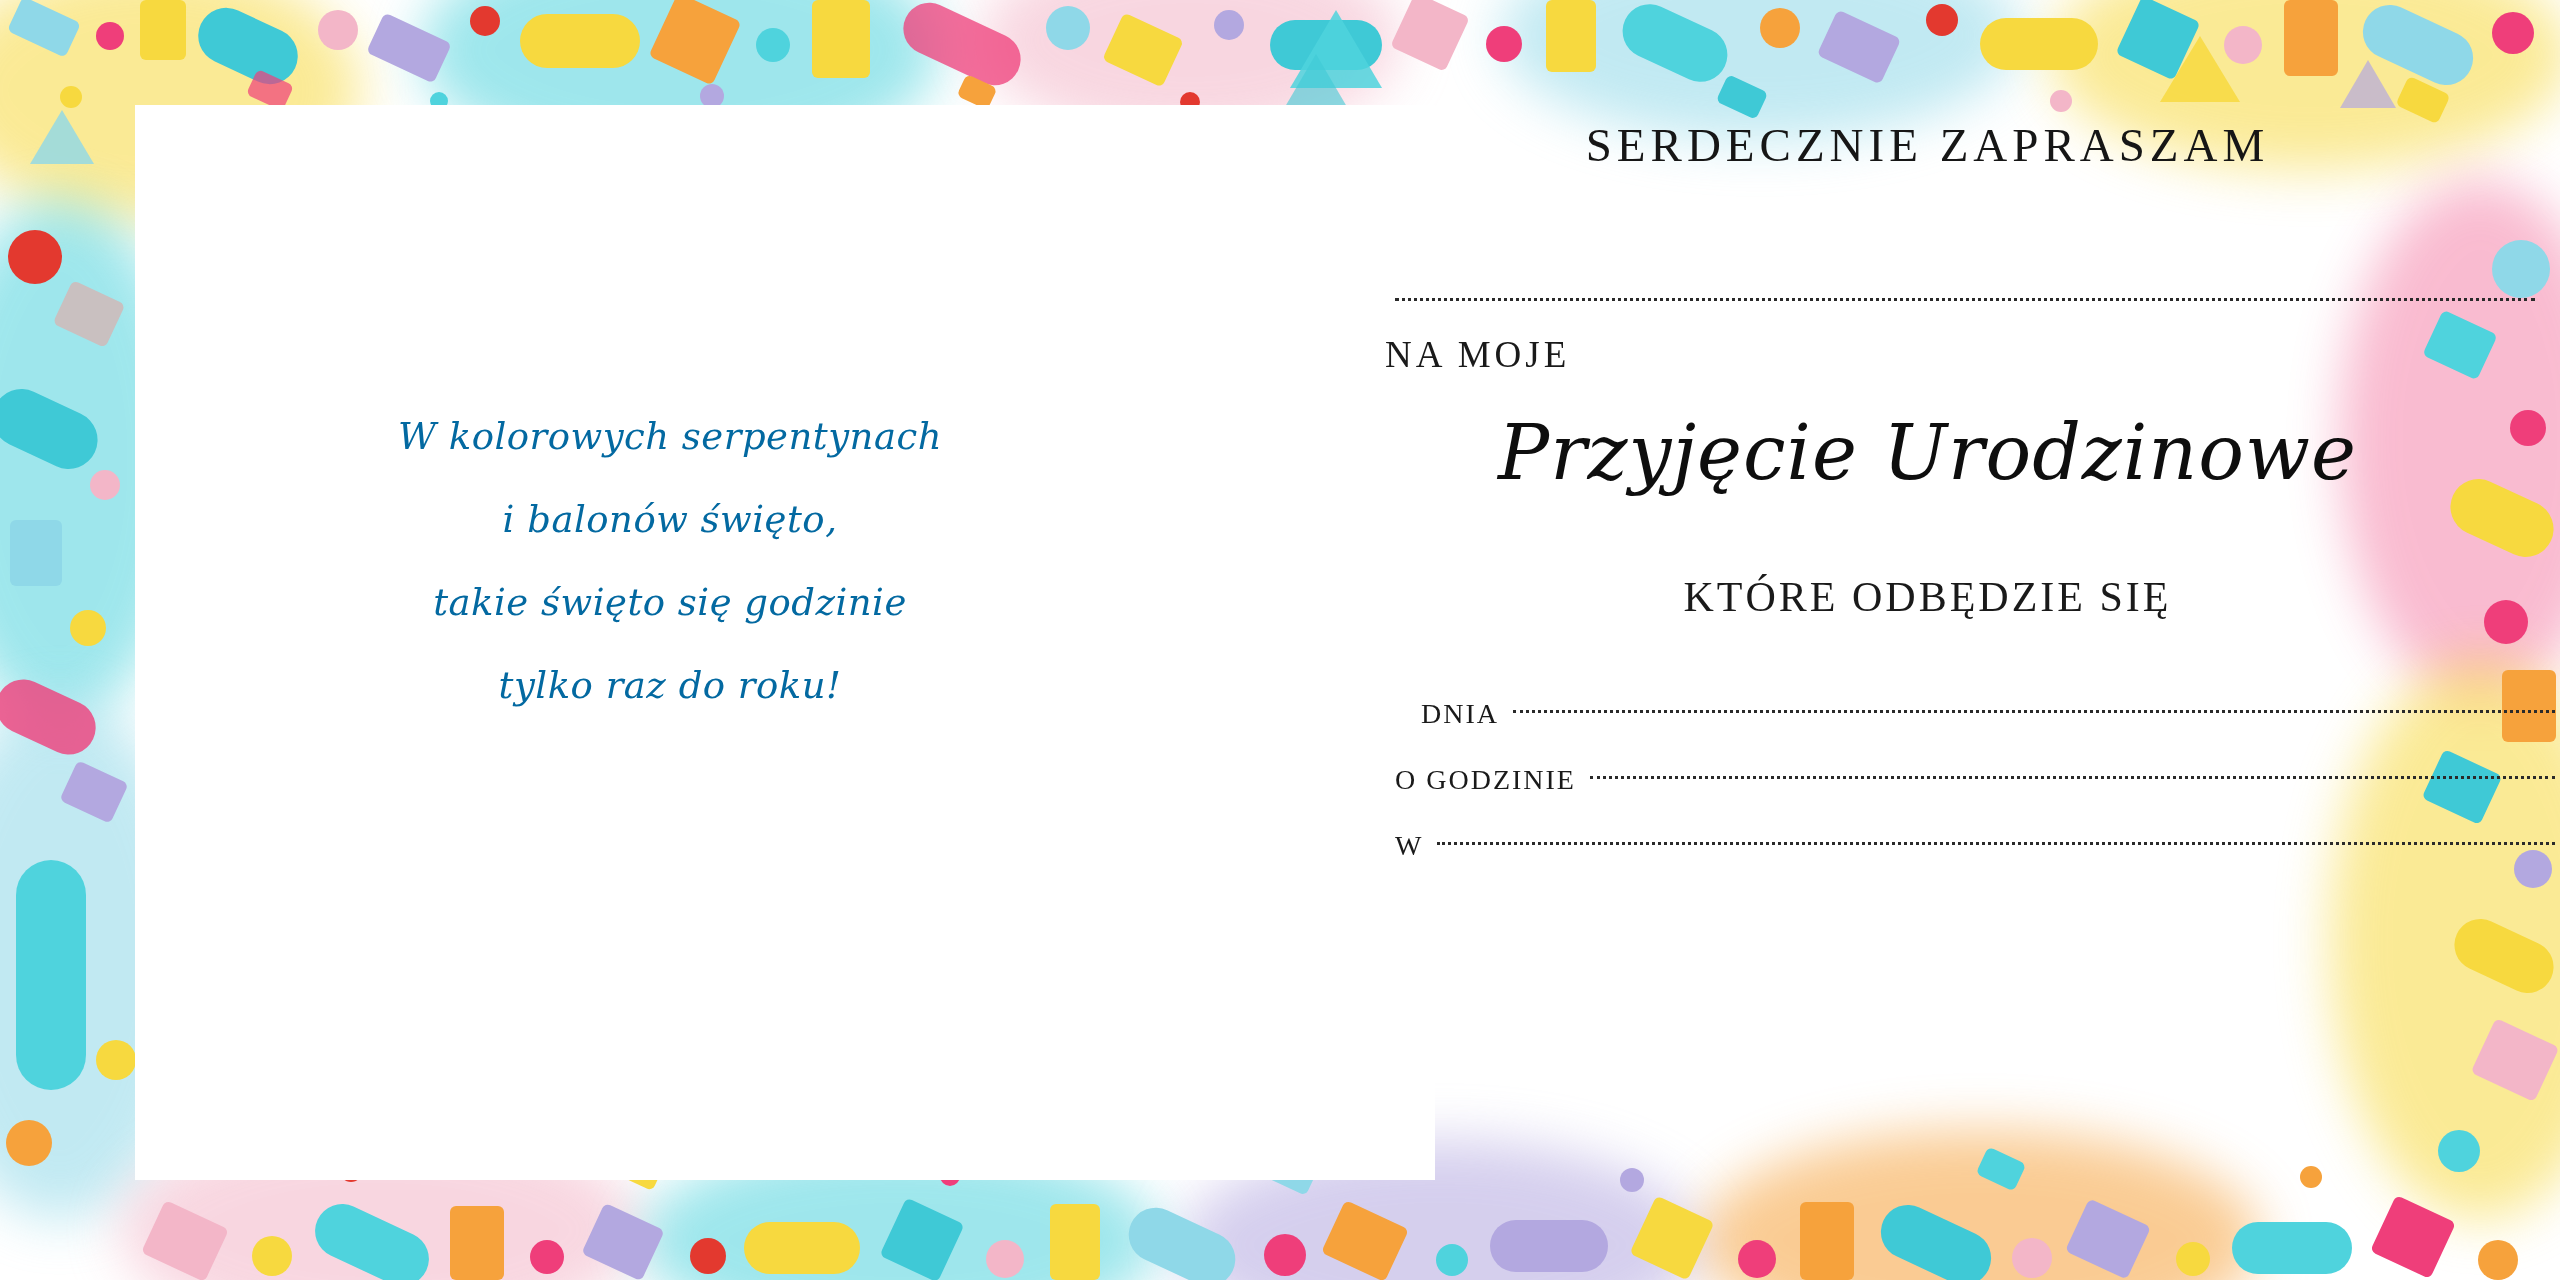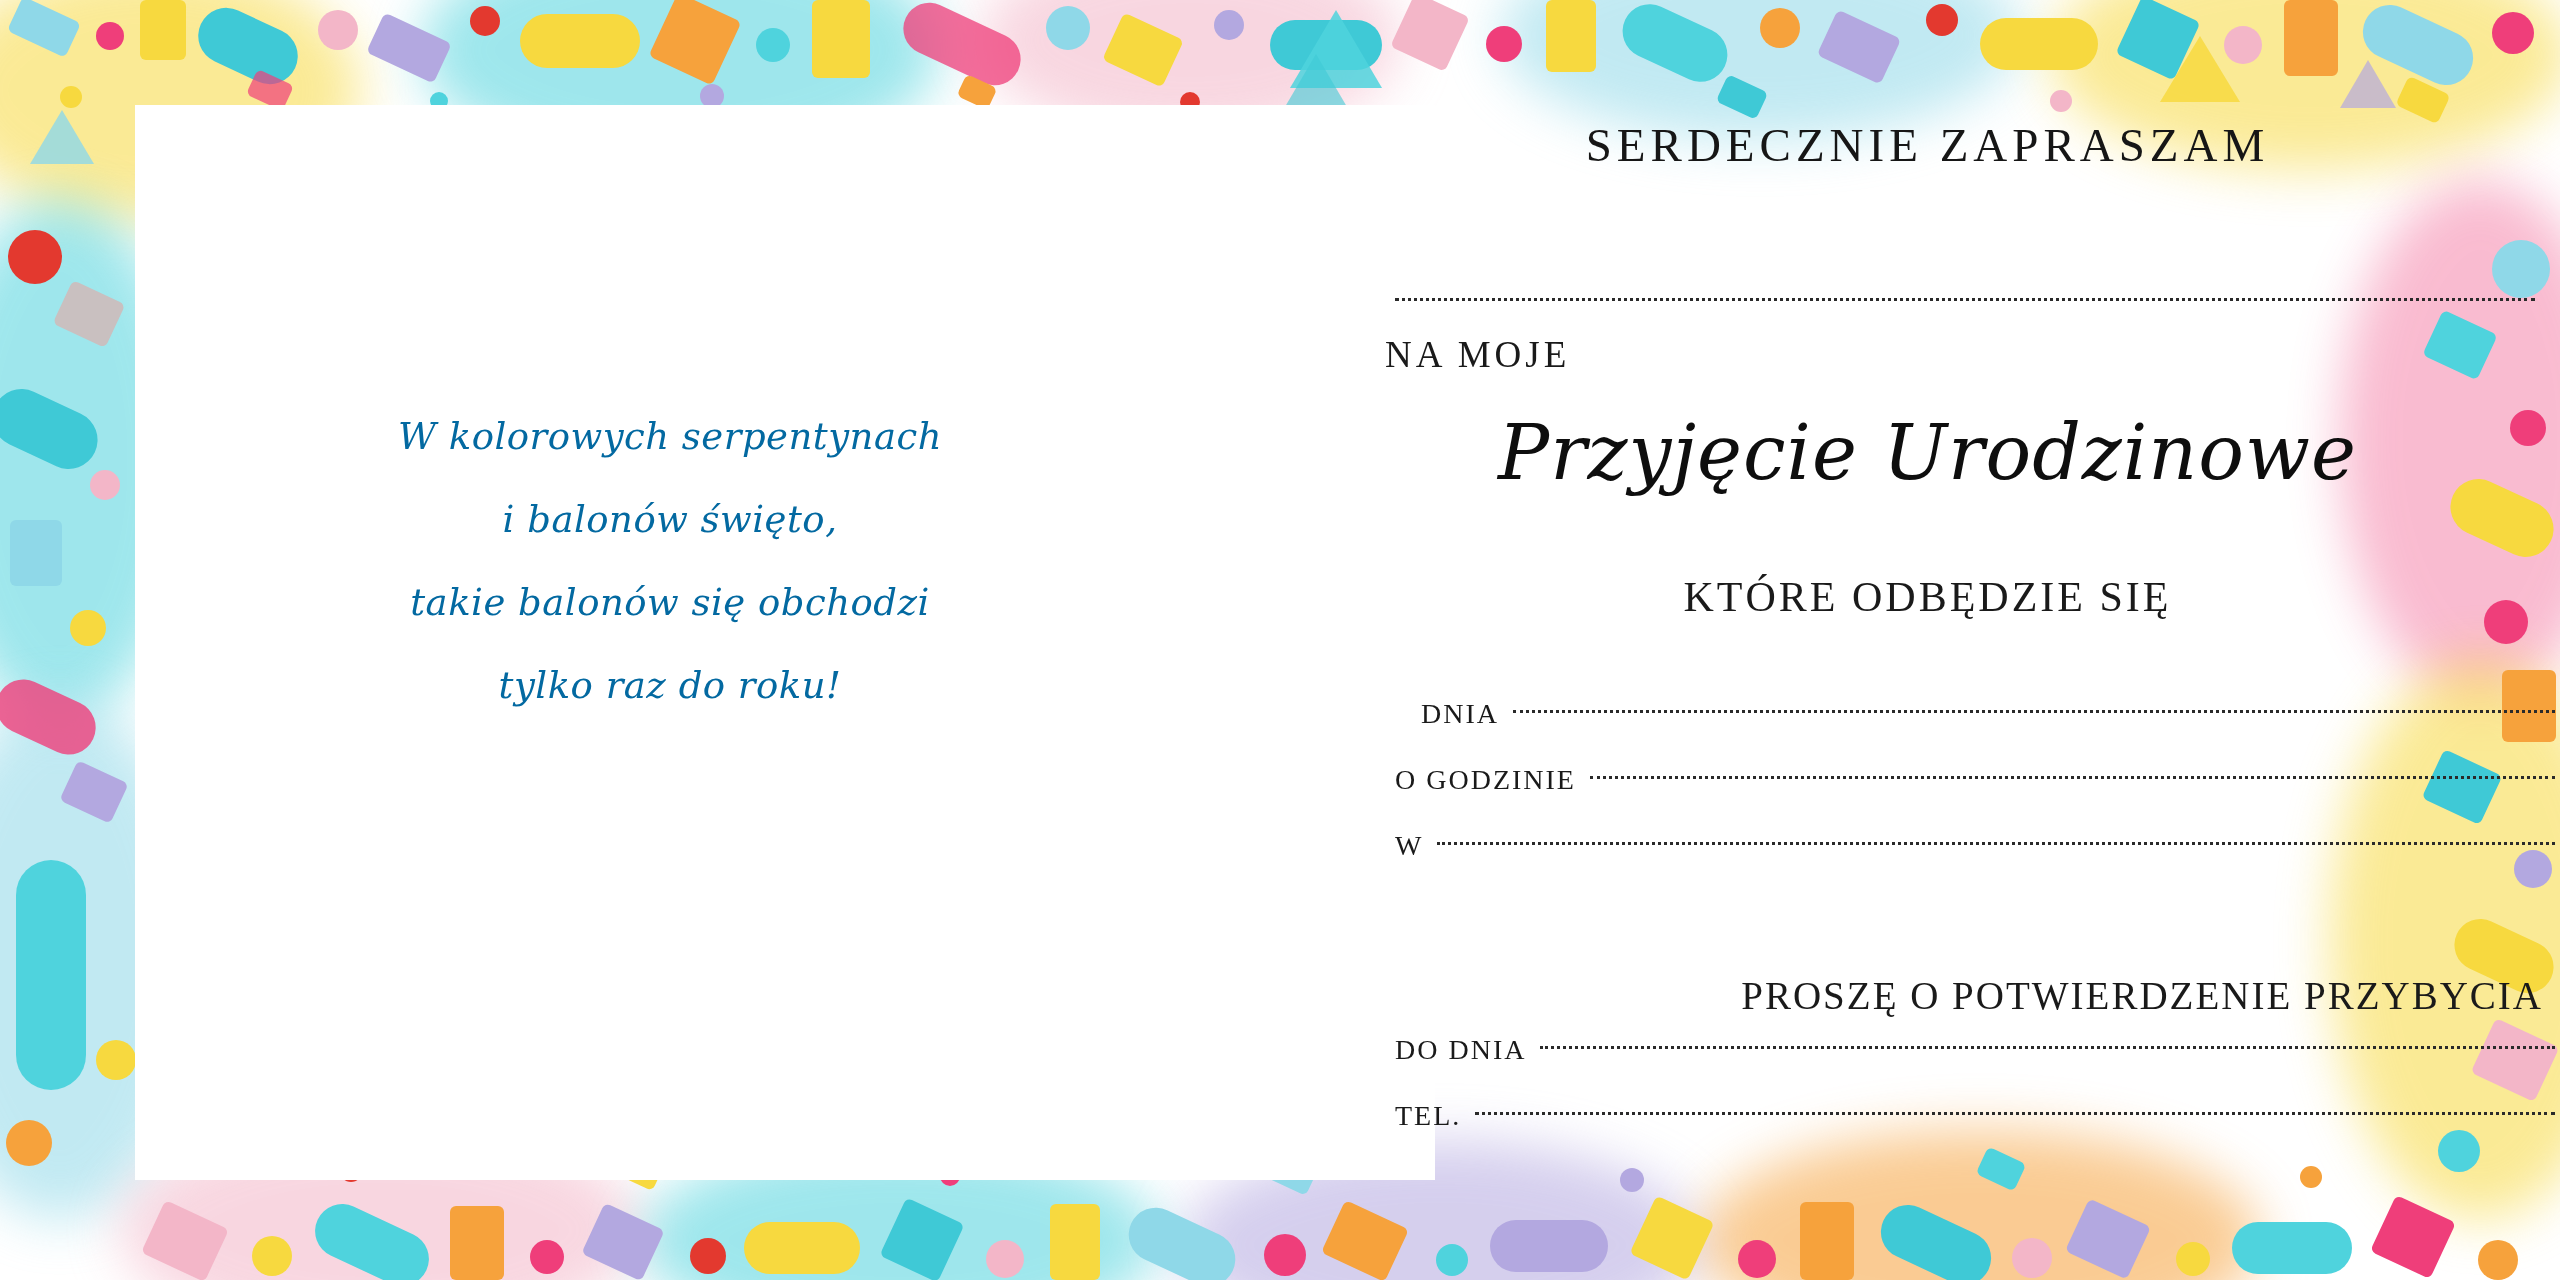--- a/index.html
+++ b/index.html
@@ -311,21 +311,21 @@
     <div style="position:absolute;left:500px;top:1120px;width:0;height:0;border-left:30px solid transparent;border-right:30px solid transparent;border-bottom:52px solid #f6a23c;opacity:.8;"></div>
     <div style="position:absolute;left:30px;top:110px;width:0;height:0;border-left:32px solid transparent;border-right:32px solid transparent;border-bottom:54px solid #8fd8e8;opacity:.8;"></div>
     <div style="position:absolute;left:2340px;top:60px;width:0;height:0;border-left:28px solid transparent;border-right:28px solid transparent;border-bottom:48px solid #b3a8e0;opacity:.7;"></div>
   </div>
 
   <div class="inner-field"></div>
 
   <div class="verse">
     <div>W kolorowych serpentynach</div>
     <div>i balonów święto,</div>
-    <div>takie balonów się obchodzi</div>
+    <div>takie święto się godzinie</div>
     <div>tylko raz do roku!</div>
   </div>
 
   <div class="right">
 
     <div class="headline">Serdecznie zapraszam</div>
 
     <div class="dotrule"></div>
 
     <div class="na-moje">na moje</div>
@@ -342,26 +342,15 @@
       <div class="field-row">
         <span class="field-label">O godzinie</span>
         <span class="field-line"></span>
       </div>
       <div class="field-row">
         <span class="field-label">W</span>
         <span class="field-line"></span>
       </div>
     </div>
 
-    <div class="rsvp">
-      <div class="rsvp-head">Proszę o potwierdzenie przybycia</div>
-      <div class="field-row">
-        <span class="field-label">Do dnia</span>
-        <span class="field-line"></span>
-      </div>
-      <div class="field-row">
-        <span class="field-label">Tel.</span>
-        <span class="field-line"></span>
-      </div>
-    </div>
 
   </div>
 </div>
 
 </body></html>

